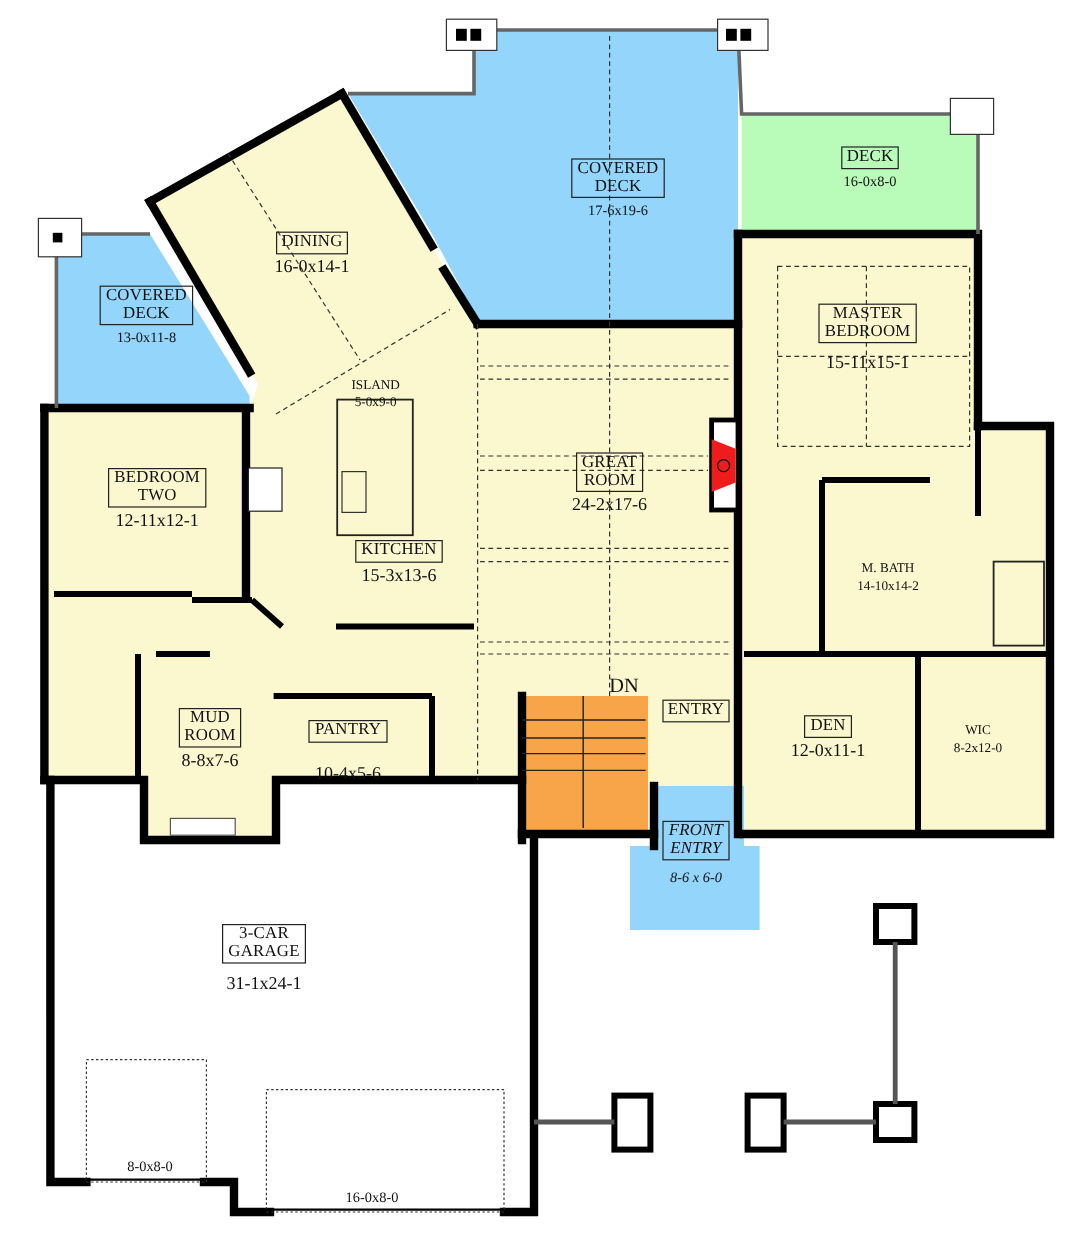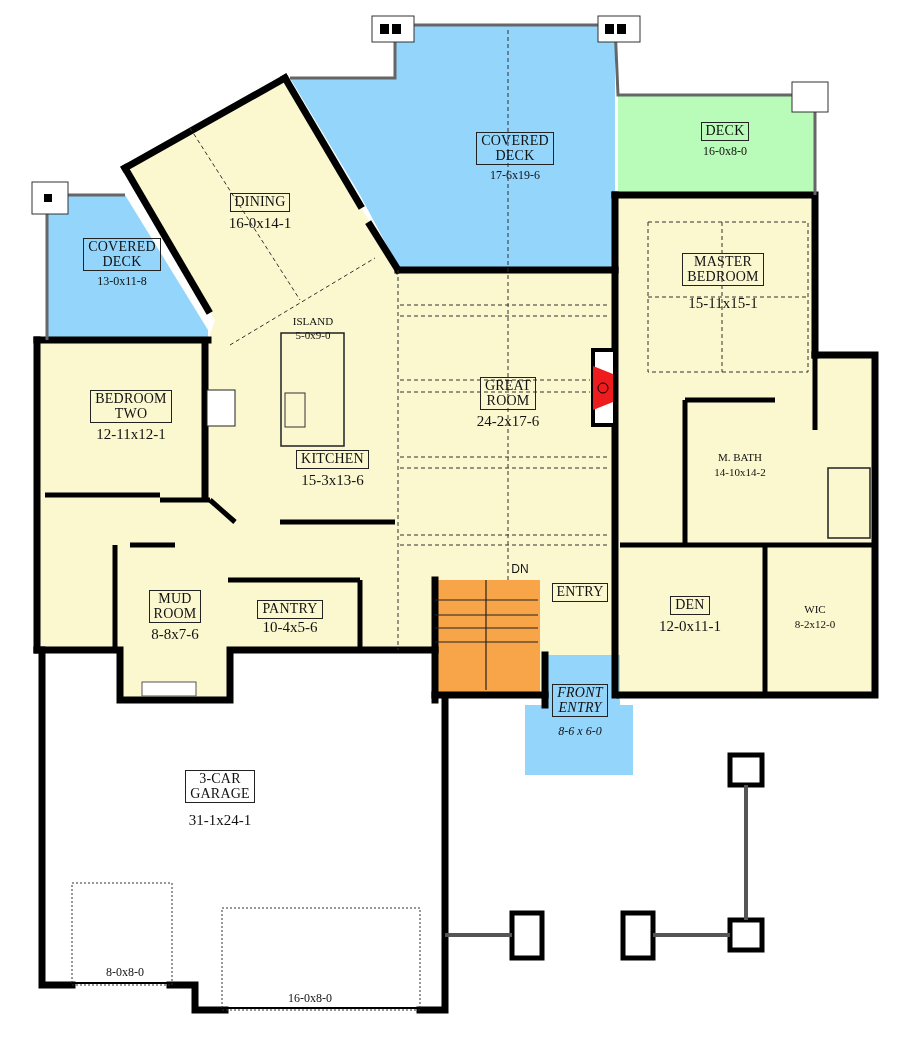--- a/index.html
+++ b/index.html
@@ -184,39 +184,39 @@
 <div class="lbl" style="left:468px;top:377px;width:80px;">
   <div class="box"><span>GREAT</span><br><span>ROOM</span></div>
   <div class="dim">24-2x17-6</div>
 </div>
 
 <div class="lbl" style="left:290px;top:450px;width:85px;">
   <div class="box">KITCHEN</div>
   <div class="dim">15-3x13-6</div>
 </div>
 
-<div class="lbl" style="left:690px;top:452px;width:100px;">
+<div class="lbl" style="left:690px;top:469px;width:100px;">
   <div class="bare">M. BATH</div>
   <div class="bare" style="margin-top:3px">14-10x14-2</div>
 </div>
 
-<div class="lbl" style="left:505px;top:563px;width:30px;font-family:Liberation Sans, sans-serif;font-size:12px;">DN</div>
+<div class="lbl" style="left:505px;top:563px;width:30px;font-family:Liberation Serif, serif;font-size:17px;">DN</div>
 
 <div class="lbl" style="left:550px;top:583px;width:60px;">
   <div class="box">ENTRY</div>
 </div>
 
 <div class="lbl" style="left:145px;top:590px;width:60px;">
   <div class="box"><span>MUD</span><br><span>ROOM</span></div>
   <div class="dim">8-8x7-6</div>
 </div>
 
 <div class="lbl" style="left:250px;top:600px;width:80px;">
   <div class="box">PANTRY</div>
-  <div class="dim" style="margin-top:1px">10-4x5-6</div>
+  <div class="dim" style="margin-top:19px">10-4x5-6</div>
 </div>
 
 <div class="lbl" style="left:650px;top:596px;width:80px;">
   <div class="box">DEN</div>
   <div class="dim">12-0x11-1</div>
 </div>
 
 <div class="lbl" style="left:775px;top:604px;width:80px;">
   <div class="bare">WIC</div>
   <div class="bare" style="margin-top:3px">8-2x12-0</div>

